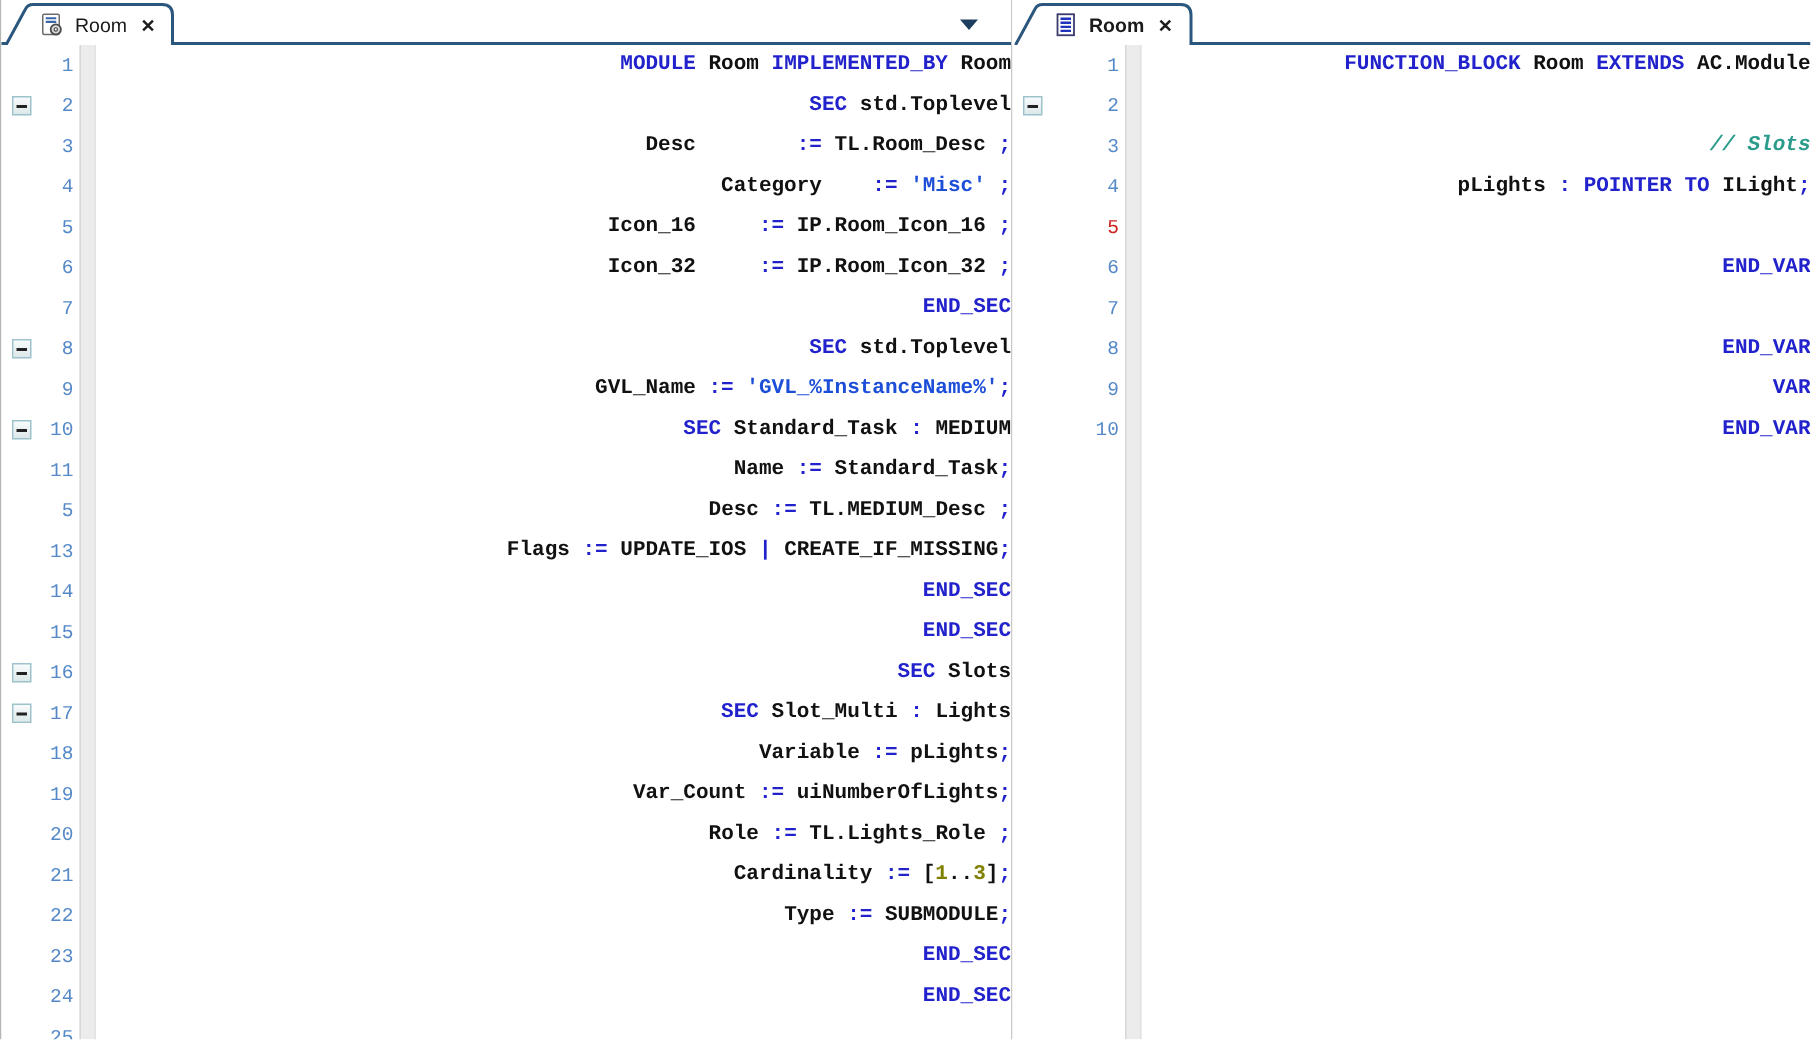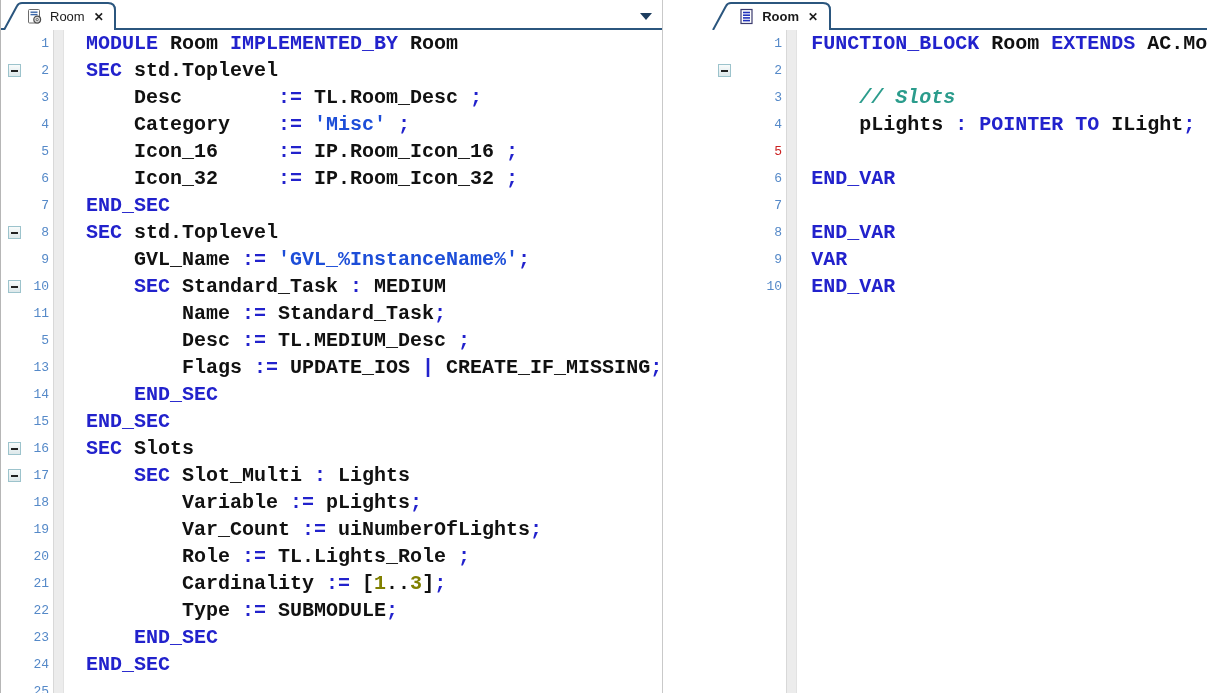--- a/index.html
+++ b/index.html
@@ -1,19 +1,19 @@
 <!DOCTYPE html>
 <html><head>
 <meta charset="utf-8">
 <style>
   * { margin:0; padding:0; box-sizing:border-box; }
   html,body { width:1207px; height:693px; overflow:hidden; background:#fff;
               font-family:"Liberation Sans", sans-serif; }
   .window { position:relative; width:1207px; height:693px; background:#fff;
-            border-left:1px solid #b6b6b6; display:flex;gap:48px; }
+            border-left:1px solid #b6b6b6; display:flex; }
 
   .pane { position:relative; height:100%; background:#fff; }
   .pane-left  { width:674px; border-right:1px solid #c9c9c9; }
   .pane-right { flex:1; }
 
   
   .tabbar { position:relative; height:30px; background:#fff; }
   .baseline { position:absolute; bottom:0; height:2px; background:#2b567e; z-index:1; }
   .pane-left  .baseline { left:0; right:0; }
   .pane-right .baseline { left:20px; right:0; }
@@ -46,21 +46,21 @@
 
   .fold-col { display:flex; align-items:center; }
   .fold-box { width:13px; height:13px; margin-left:7px; border:1px solid #9cc3cc;
               background:linear-gradient(#f8fbfb,#dde8ea); position:relative; cursor:pointer; }
   .fold-box::after { content:""; position:absolute; left:2px; right:2px; top:5px; height:2px; background:#222; }
 
   .num { font-size:13px; color:#5589c8; text-align:right; padding-right:2px;
          font-family:"Liberation Mono","DejaVu Sans Mono",monospace; }
   .num.red { color:#cc2222; }
 
-  .code { font-size:20px; font-weight:bold; white-space:pre; line-height:27px; }
+  .code { font-size:14px; font-weight:bold; white-space:pre; line-height:27px;text-align:right; }
   .pane-left  .code { padding-left:35px; }
   .pane-right .code { padding-left:27px; }
   .tok-kw  { color:#2222cc; }
   .tok-op  { color:#2222cc; }
   .tok-id  { color:#111111; }
   .tok-str { color:#1d4ed8; }
   .tok-num { color:#808000; }
   .tok-cmt { color:#2b9c8c; font-style:italic; }
 
   

